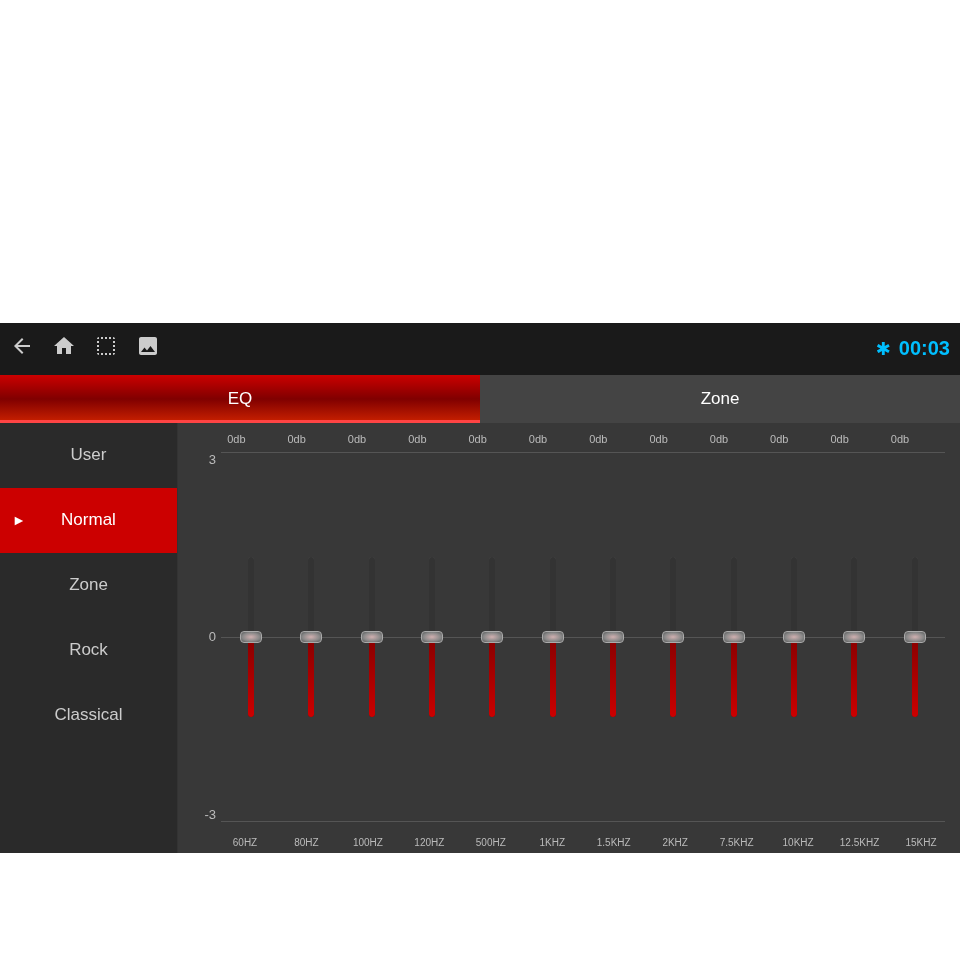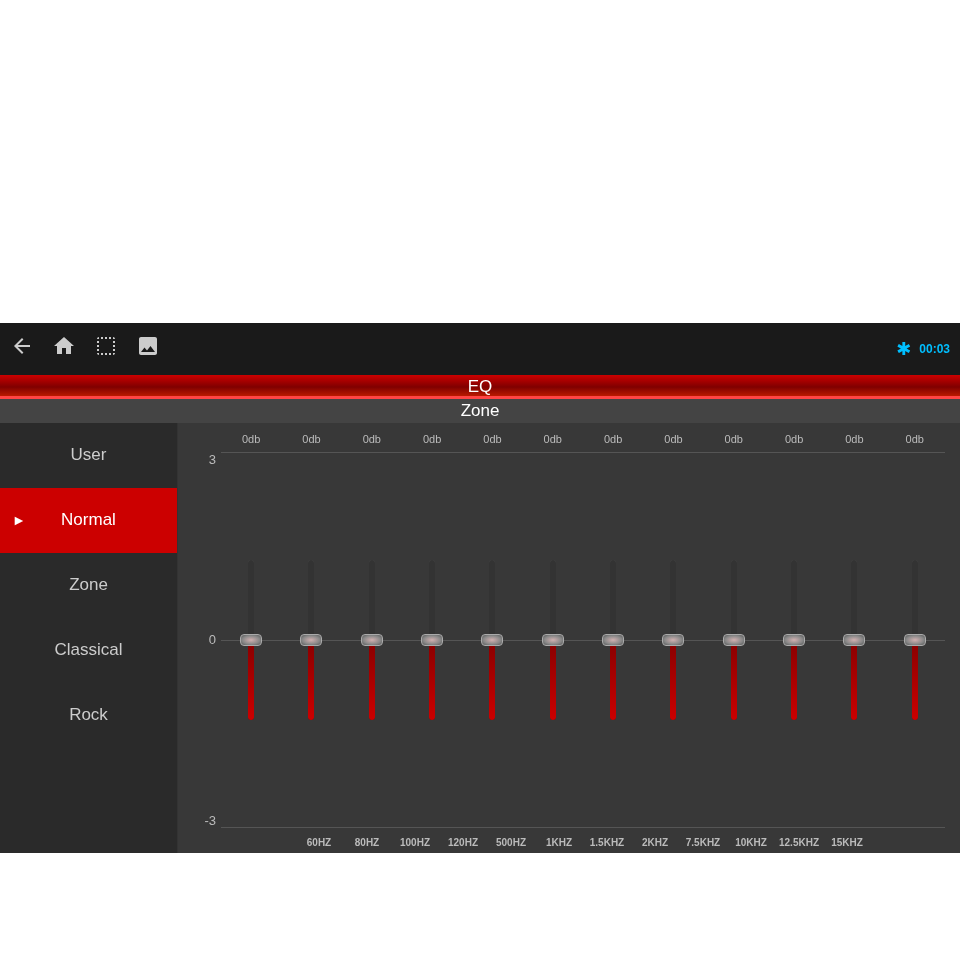--- a/index.html
+++ b/index.html
@@ -48,30 +48,29 @@
       display: flex;
       align-items: center;
       gap: 8px;
     }
     .bt-icon {
       color: #00bfff;
       font-size: 18px;
     }
     .time-display {
       color: #00bfff;
-      font-size: 12px;
+      font-size: 20px;
       font-weight: bold;
     }
 
     
     #tabbar {
       display: flex;
       height: 48px;
       flex-shrink: 0;
-      flex-direction: column;
     }
     .tab {
       flex: 1;
       display: flex;
       align-items: center;
       justify-content: center;
       color: #fff;
       font-size: 17px;
       cursor: pointer;
     }
@@ -140,21 +139,20 @@
 
     .eq-labels-top {
       display: flex;
       justify-content: space-around;
       margin-bottom: 2px;
       padding-left: 28px;
     }
     .eq-label-db {
       color: #bbb;
       font-size: 11px;
-      text-align: center;
       width: 48px;
     }
 
     .eq-grid {
       flex: 1;
       display: flex;
       position: relative;
     }
 
     .eq-scale {
@@ -240,24 +238,23 @@
       border-radius: 4px;
       border: 1px solid #aaa;
       cursor: grab;
       z-index: 2;
       top: calc(50% - 6px);
     }
 
     
     .freq-labels {
       display: flex;
-      justify-content: center;
+      justify-content: space-between;
       padding-left: 28px;
-      margin-top: 4px;
-      font-weight: bold;
+      margin-top: 10px;
     }
     .freq-label {
       color: #bbb;
       font-size: 10px;
       text-align: center;
       width: 48px;
     }
   </style>
 </head>
 <body>
@@ -307,24 +304,24 @@
         <span>User</span>
       </div>
       <div class="sidebar-item active">
         <span class="play-arrow">►</span>
         <span>Normal</span>
       </div>
       <div class="sidebar-item">
         <span>Zone</span>
       </div>
       <div class="sidebar-item">
+        <span>Rock</span>
+      </div>
+      <div class="sidebar-item">
         <span>Classical</span>
-      </div>
-      <div class="sidebar-item">
-        <span>Rock</span>
       </div>
     </div>
 
     <div id="eq-area">
 
       <div class="eq-labels-top" id="db-labels-row">
       <span class="eq-label-db">0db</span>
           <span class="eq-label-db">0db</span>
           <span class="eq-label-db">0db</span>
           <span class="eq-label-db">0db</span>

